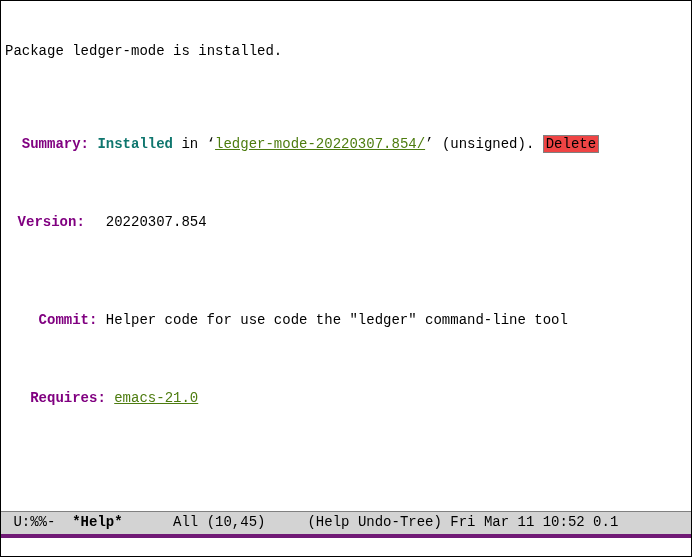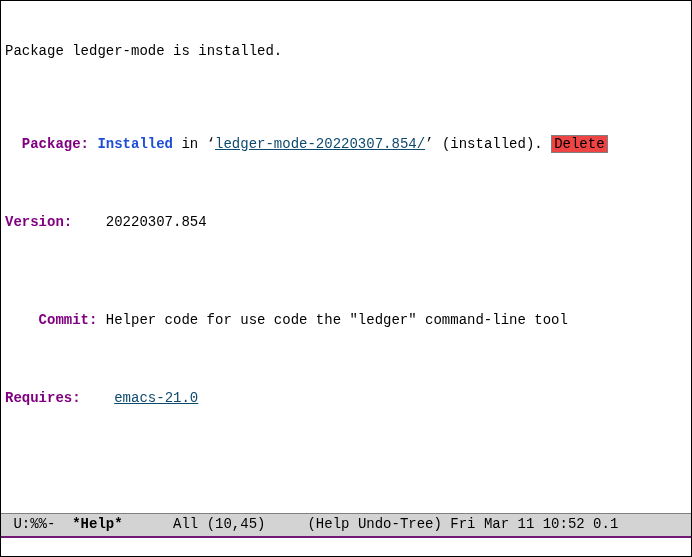--- a/index.html
+++ b/index.html
@@ -41,64 +41,64 @@
       color: #800080;
       font-weight: bold;
       display: inline-block;
       text-align: right;
     }
     .status-label {
       color: #800080;
       font-weight: bold;
     }
     .installed-value {
-      color: #1d4ed8;
+      color: #0f766e;
       font-weight: bold;
     }
     .link {
-      color: #0c4a6e;
+      color: #4d7c0f;
       text-decoration: underline;
     }
     .delete-btn {
       background: #ef4444;
       border: 1px solid #808080;
       padding: 0 2px;
       display: inline;
     }
     .mode-line {
       background: #d3d3d3;
       border-top: 1px solid #808080;
-      border-bottom: 2px solid #701a75;
+      border-bottom: 4px solid #701a75;
       padding: 1px 4px;
       font-family: "Courier New", Courier, monospace;
       white-space: pre;
       overflow: hidden;
     }
     .mode-line .buffer-name {
       font-weight: bold;
     }
     .echo-area {
       height: 18px;
       padding: 1px 4px;
       background: #ffffff;
     }
     .pad-status { display:inline-block; width: 10ch; text-align:right; }
-    .pad-version { display:inline-block; width: 11ch; text-align:left; }
+    .pad-version { display:inline-block; width: 11ch; text-align:center; }
     .pad-commit { display:inline-block; width: 10ch; text-align:right; }
     .pad-summary { display:inline-block; width: 11ch; text-align:right; }
-    .pad-requires { display:inline-block; width: 12ch; text-align:left; }
+    .pad-requires { display:inline-block; width: 12ch; text-align:right; }
   </style>
 </head>
 <body>
 
 <div class="emacs-frame">
   <div class="buffer-area">
     <div class="title-line">Package ledger-mode is installed.</div>
 
-    <div class="field-row"><span class="pad-status status-label">Package:</span><span> </span><span class="installed-value">Installed</span><span> in </span><span>‘</span><span class="link">ledger-mode-20220307.854/</span><span>’</span><span> (installed). </span><span class="delete-btn">Delete</span></div>
+    <div class="field-row"><span class="pad-status status-label">Summary:</span><span> </span><span class="installed-value">Installed</span><span> in </span><span>‘</span><span class="link">ledger-mode-20220307.854/</span><span>’</span><span> (unsigned). </span><span class="delete-btn">Delete</span></div>
 
     <div class="field-row"><span class="pad-version field-label">Version:</span><span> 20220307.854</span></div>
 
 
     <div class="field-row"><span class="pad-summary field-label">Commit:</span><span> Helper code for use code the "ledger" command-line tool</span></div>
 
     <div class="field-row"><span class="pad-requires field-label">Requires:</span><span> </span><span class="link">emacs-21.0</span></div>
 
     
 

